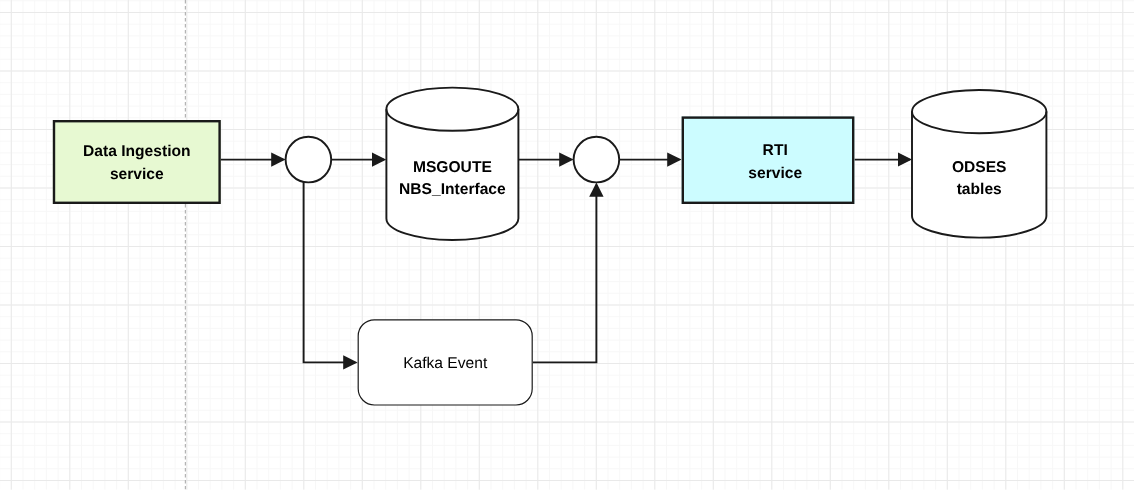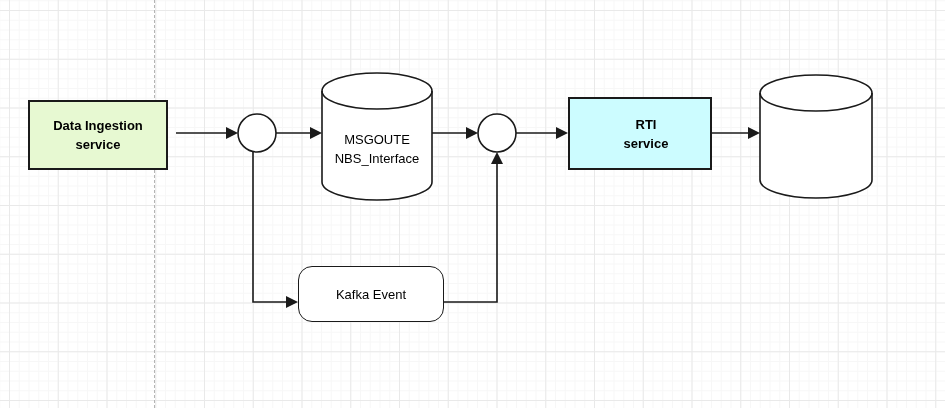--- a/index.html
+++ b/index.html
@@ -48,22 +48,21 @@
   .cyan-fill { background: #ccfcff; padding-left: 12px; }
   .rounded-node {
     border: 1.6px solid #1a1a1a;
     border-radius: 14px;
     background: #ffffff;
     font-weight: normal;
   }
   .cyl-label {
     background: transparent;
     border: none;
-    font-weight: normal;
-    align-items: flex-end;
+    font-weight: bold;
   }
 </style>
 </head>
 <body>
 
 <div class="canvas">
 
   <div class="page-divider"></div>
 
   <svg class="wires" width="945" height="408" viewBox="0 0 945 408">
@@ -89,32 +88,36 @@
       <path d="M322 91 A55 18 0 0 1 432 91 L432 182 A55 18 0 0 1 322 182 Z" fill="#ffffff" stroke="#1a1a1a" stroke-width="1.6"></path>
       <path d="M322 91 A55 18 0 0 0 432 91" fill="none" stroke="#1a1a1a" stroke-width="1.6"></path>
     </g>
 
     <g>
       <path d="M760 93 A56 18 0 0 1 872 93 L872 180 A56 18 0 0 1 760 180 Z" fill="#ffffff" stroke="#1a1a1a" stroke-width="1.6"></path>
       <path d="M760 93 A56 18 0 0 0 872 93" fill="none" stroke="#1a1a1a" stroke-width="1.6"></path>
     </g>
   </svg>
 
-  <div class="node rect-node green-fill" style="left:28px; top:100px; width:140px; height:70px;">
+  <div class="node rect-node green-fill" style="left:44px; top:100px; width:140px; height:70px;">
     <span class="label">Data Ingestion
 service</span>
   </div>
 
   <div class="node rect-node cyan-fill" style="left:568px; top:97px; width:144px; height:73px;">
     <span class="label">RTI
 service</span>
   </div>
 
-  <div class="node rounded-node" style="left:298px; top:266px; width:146px; height:56px;">
+  <div class="node rounded-node" style="left:298px; top:266px; width:146px; height:72px;">
     <span class="label">Kafka Event</span>
   </div>
 
   <div class="node cyl-label" style="left:322px; top:128px; width:110px; height:40px;">
     <span class="label">MSGOUTE
 NBS_Interface</span>
   </div>
+  <div class="node cyl-label" style="left:760px; top:128px; width:112px; height:40px;">
+    <span class="label">ODSES
+tables</span>
+  </div>
 
 </div>
 
 </body></html>

